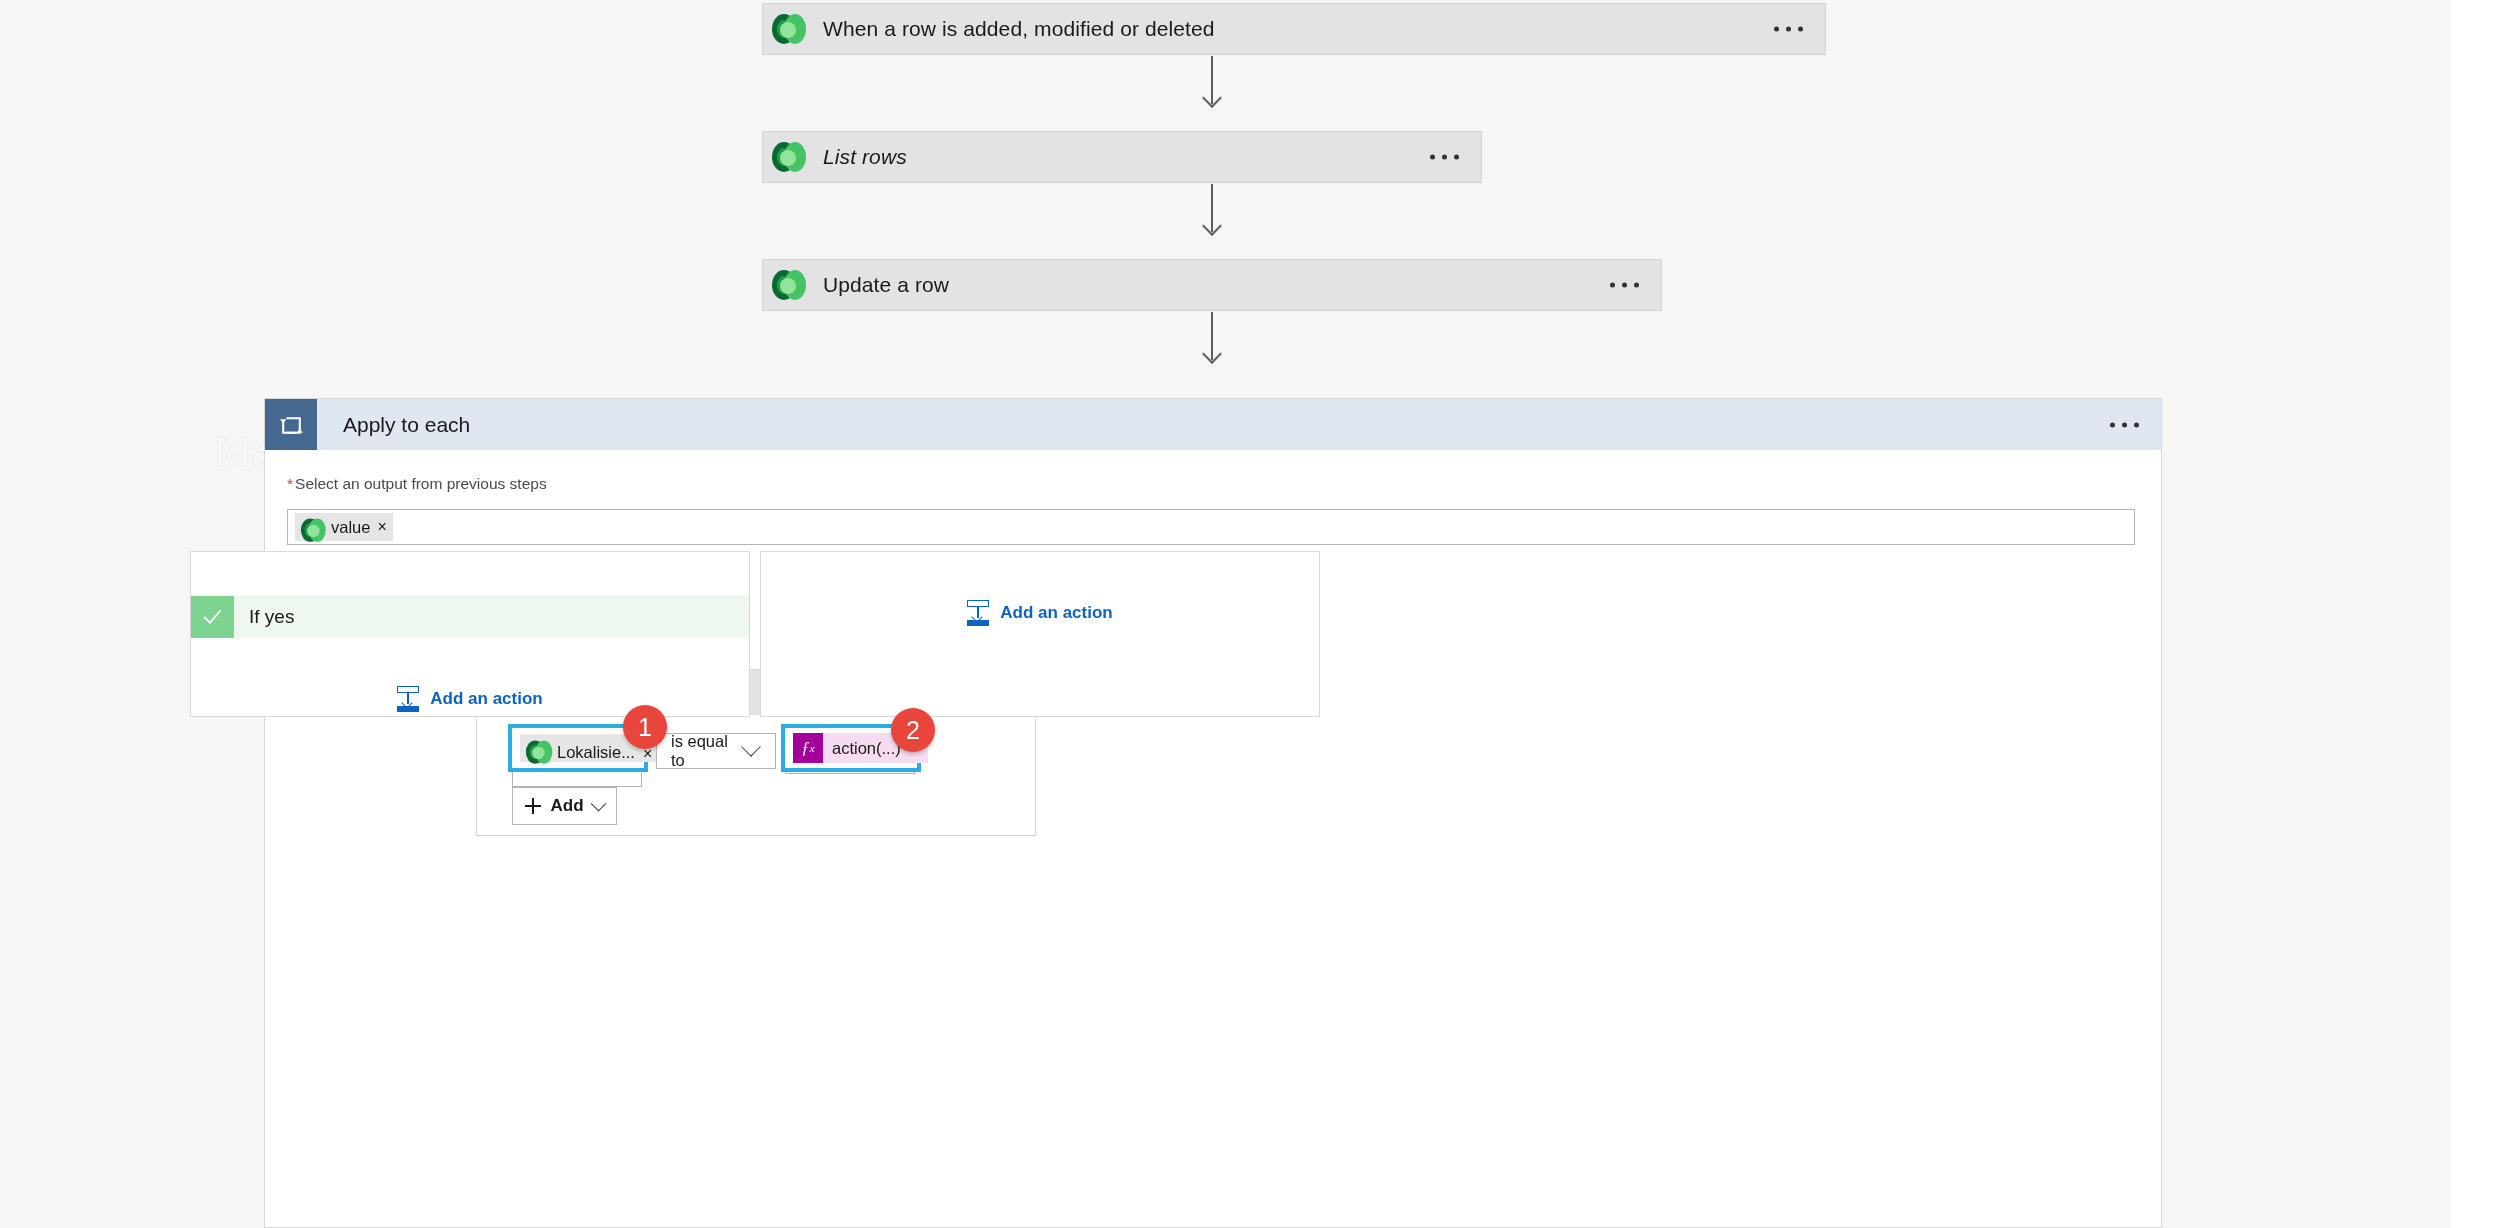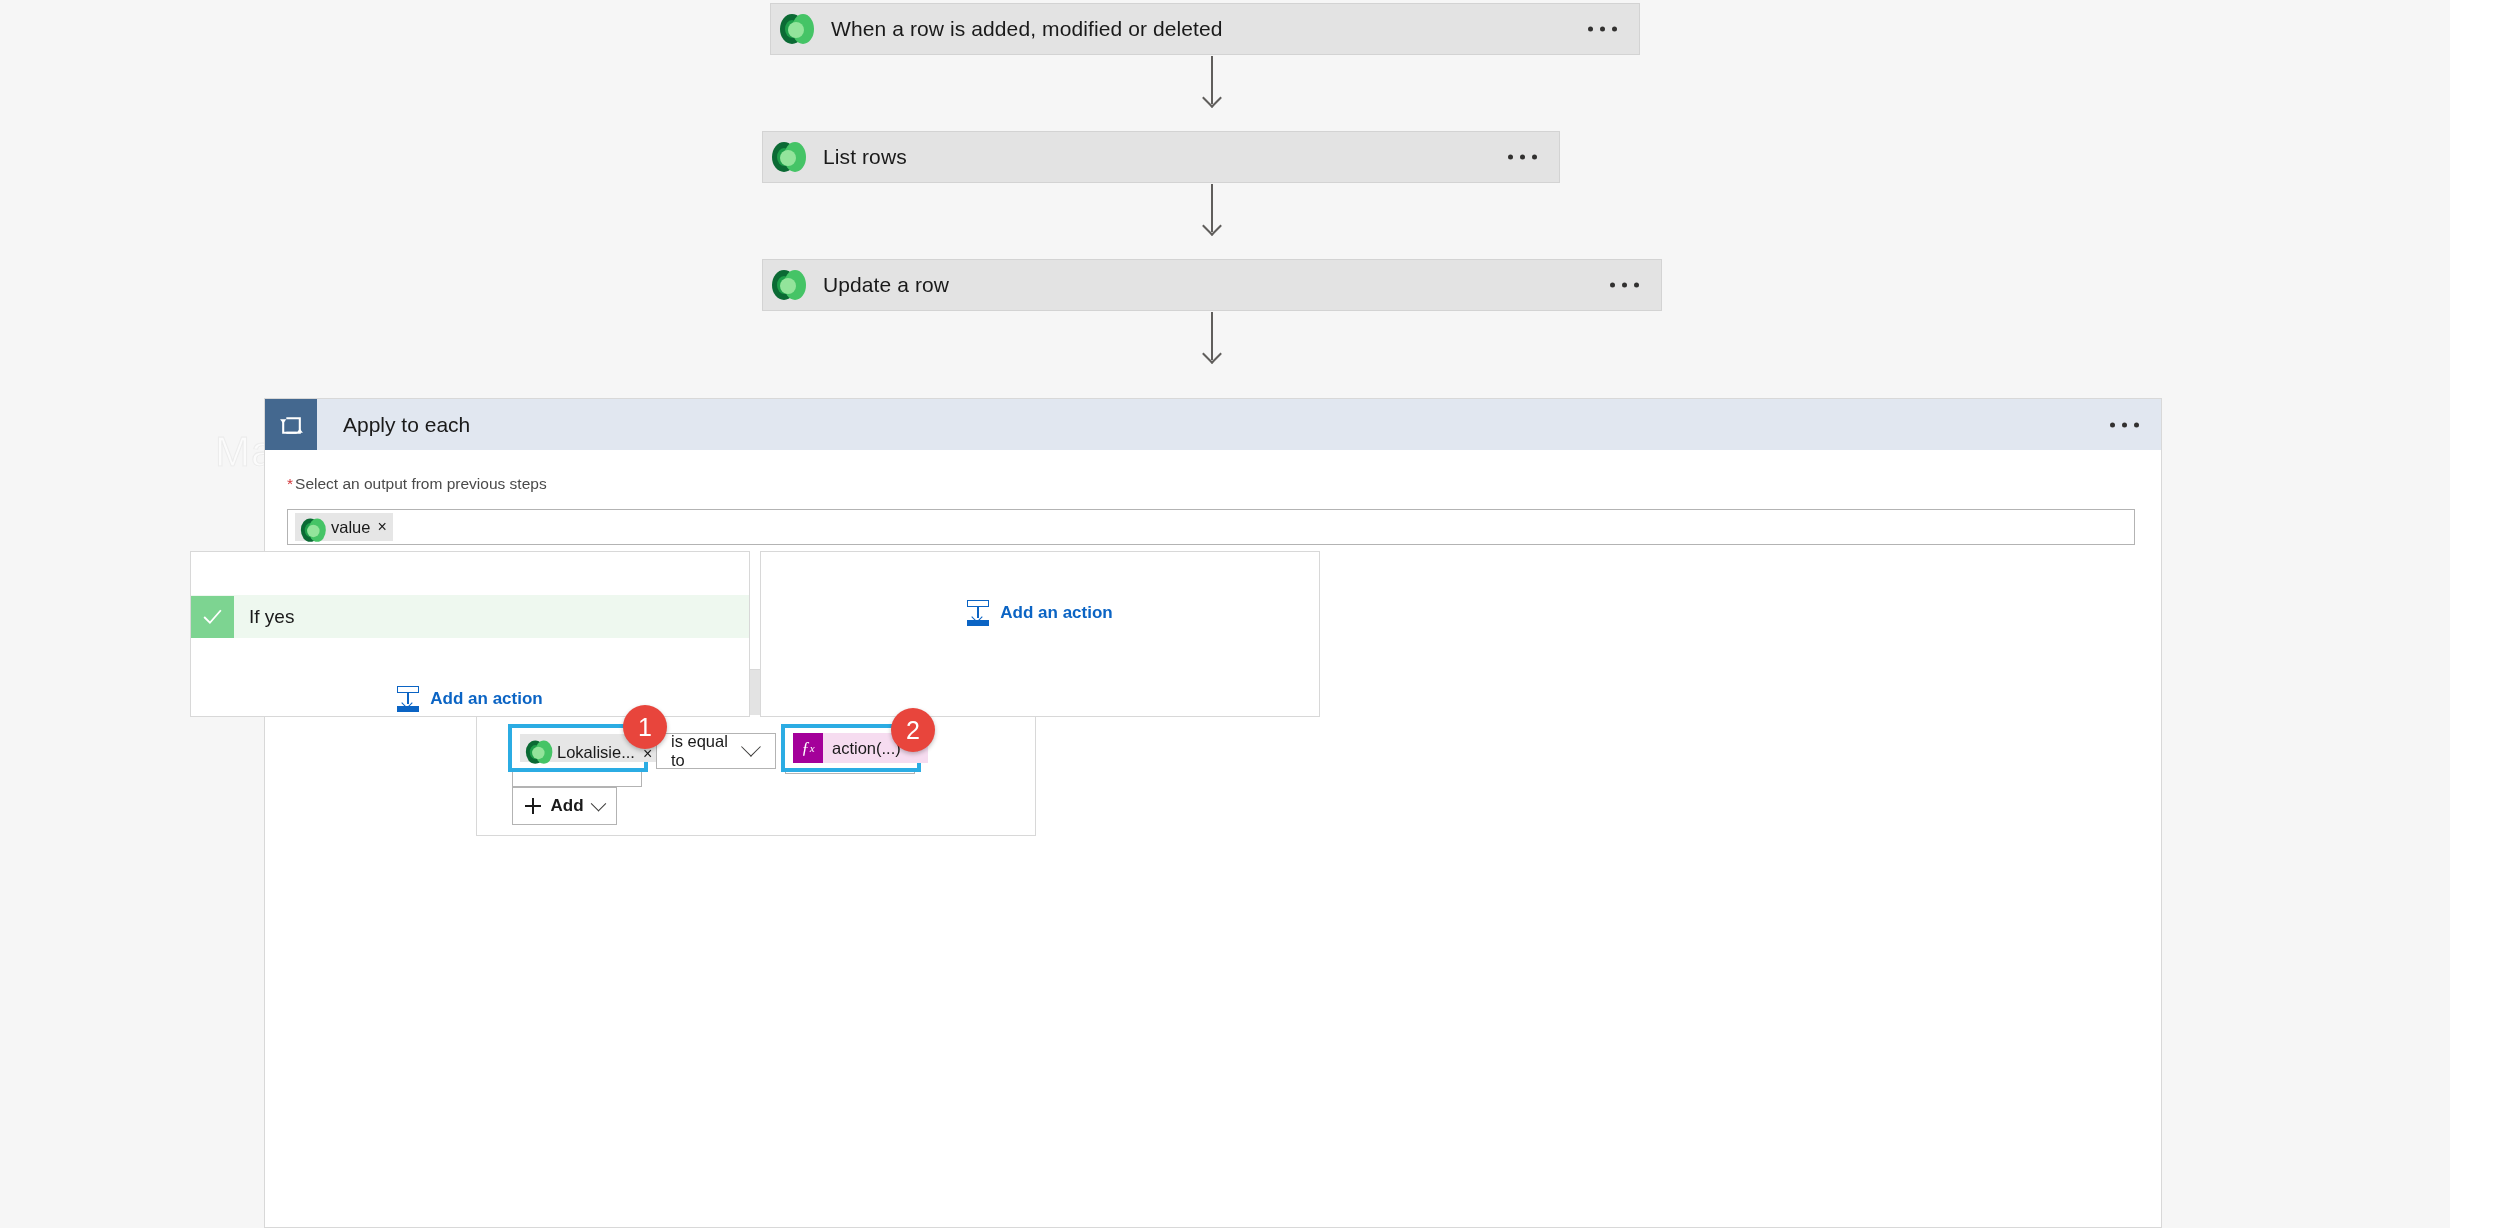--- a/index.html
+++ b/index.html
@@ -436,40 +436,40 @@
     transform: rotate(45deg);
   }
 </style>
 </head>
 <body>
 
 <div id="canvas">
 
   <div class="right-gutter"></div>
 
-  <div class="step-card" style="left:762px; top:3px; width:870px;margin-left:8px;">
+  <div class="step-card" style="left:762px; top:3px; width:1064px;">
     <div class="card-icon">
       <div class="dv-icon">
           <div class="ring"></div>
           <div class="ring-inner"></div>
           <div class="lobe"></div>
           <div class="core"></div>
         </div>
     </div>
     <div class="card-title">When a row is added, modified or deleted</div>
     <div class="ellipsis-menu">
         <i></i>
         <i></i>
         <i></i>
       </div>
   </div>
 
   <div class="connector" style="left:1211px; top:56px; height:48px;"></div>
 
-  <div class="step-card" style="left:762px; top:131px; width:798px;">
+  <div class="step-card" style="left:762px; top:131px; width:720px;font-style:italic;">
     <div class="card-icon">
       <div class="dv-icon">
           <div class="ring"></div>
           <div class="ring-inner"></div>
           <div class="lobe"></div>
           <div class="core"></div>
         </div>
     </div>
     <div class="card-title">List rows</div>
     <div class="ellipsis-menu">

